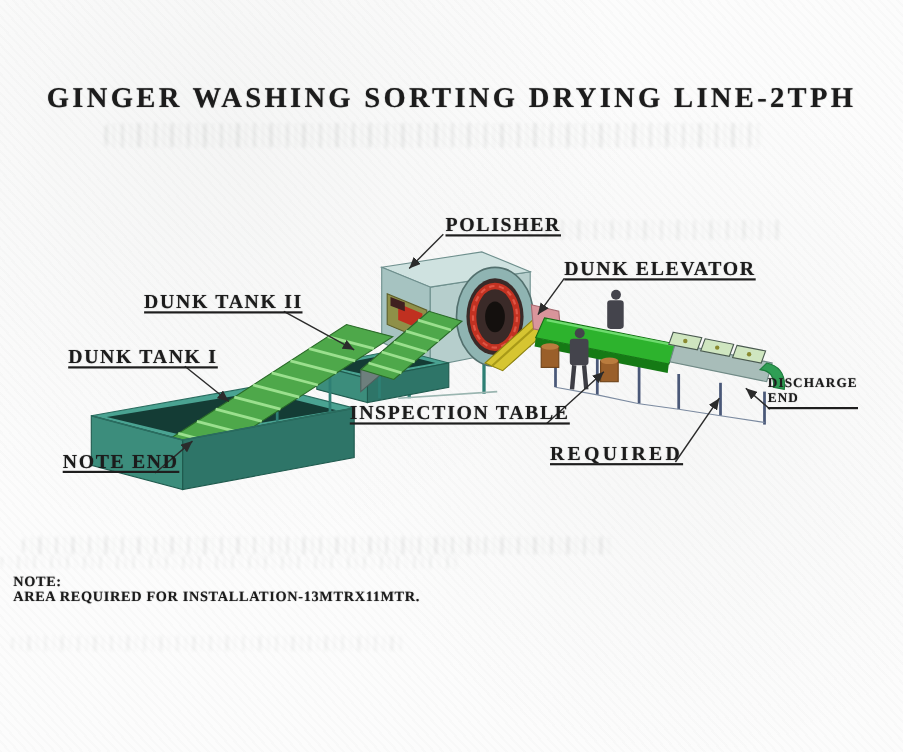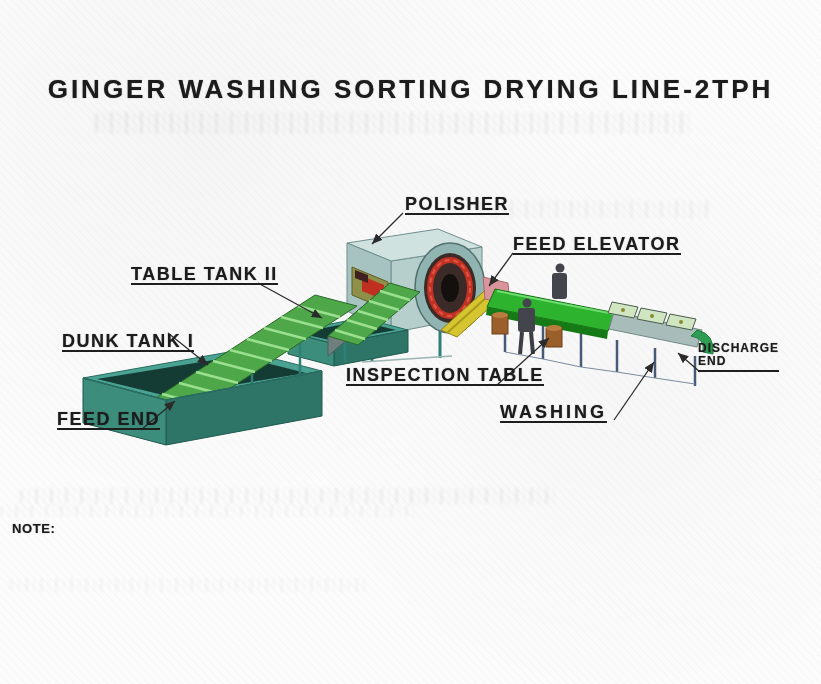--- a/index.html
+++ b/index.html
@@ -3,21 +3,21 @@
 <meta charset="utf-8">
 <style>
   html,body{margin:0;padding:0;background:#ffffff;}
   #page{
     position:relative;width:821px;height:684px;overflow:hidden;
     background:#fcfcfc;
     background-image:
       radial-gradient(circle at 25% 20%, rgba(110,118,112,0.05), transparent 45%),
       radial-gradient(circle at 75% 55%, rgba(110,118,112,0.04), transparent 45%),
       repeating-linear-gradient(47deg, rgba(100,108,104,0.025) 0 2px, transparent 2px 6px);
-    font-family:Liberation Sans, sans-serif;
+    font-family:Liberation Serif, serif;
     color:#1c1c1c;
   }
   .abs{position:absolute;}
   #title{
     top:74px;left:0;width:821px;text-align:center;
     font-size:26px;font-weight:bold;letter-spacing:3px;white-space:nowrap;
     text-shadow:0 0 1px rgba(25,25,25,0.6);
   }
   .mlabel{
     font-size:18px;font-weight:bold;letter-spacing:1.5px;white-space:nowrap;
@@ -189,28 +189,29 @@
       <line x1="141" y1="430" x2="175" y2="401" marker-end="url(#arrow)"></line>
       <line x1="497" y1="385" x2="549" y2="338" marker-end="url(#arrow)"></line>
       <line x1="614" y1="420" x2="654" y2="362" marker-end="url(#arrow)"></line>
       <line x1="700" y1="372" x2="678" y2="353" marker-end="url(#arrow)"></line>
     </g>
   </svg>
 
   <div id="title" class="abs">GINGER WASHING SORTING DRYING LINE-2TPH</div>
 
   <div class="abs mlabel" style="left:405px;top:198px;">POLISHER</div>
-  <div class="abs mlabel" style="left:513px;top:238px;">FEED ELEVATOR</div>
-  <div class="abs mlabel" style="left:131px;top:268px;">TABLE TANK II</div>
-  <div class="abs mlabel" style="left:62px;top:318px;margin-top:17px;">DUNK TANK I</div>
-  <div class="abs mlabel" style="left:57px;top:413px;">FEED END</div>
-  <div class="abs mlabel" style="left:346px;top:369px;">INSPECTION TABLE</div>
-  <div class="abs mlabel" id="label-spongers" style="left:500px;top:406px;">WASHING</div>
+  <div class="abs mlabel" style="left:513px;top:238px;">DUNK ELEVATOR</div>
+  <div class="abs mlabel" style="left:131px;top:268px;">DUNK TANK II</div>
+  <div class="abs mlabel" style="left:62px;top:318px;">DUNK TANK I</div>
+  <div class="abs mlabel" style="left:57px;top:413px;">NOTE END</div>
+  <div class="abs mlabel" style="left:318px;top:369px;">INSPECTION TABLE</div>
+  <div class="abs mlabel" id="label-spongers" style="left:500px;top:406px;">REQUIRED</div>
   <div class="abs mlabel" id="label-discharge" style="left:698px;top:342px;">
     <div>DISCHARGE</div>
     <div>END</div>
   </div>
 
   <div id="notes" class="abs">
     <div>NOTE:</div>
+    <div>AREA REQUIRED FOR INSTALLATION-13MTRX11MTR.</div>
   </div>
 
 </div>
 
 </body></html>

